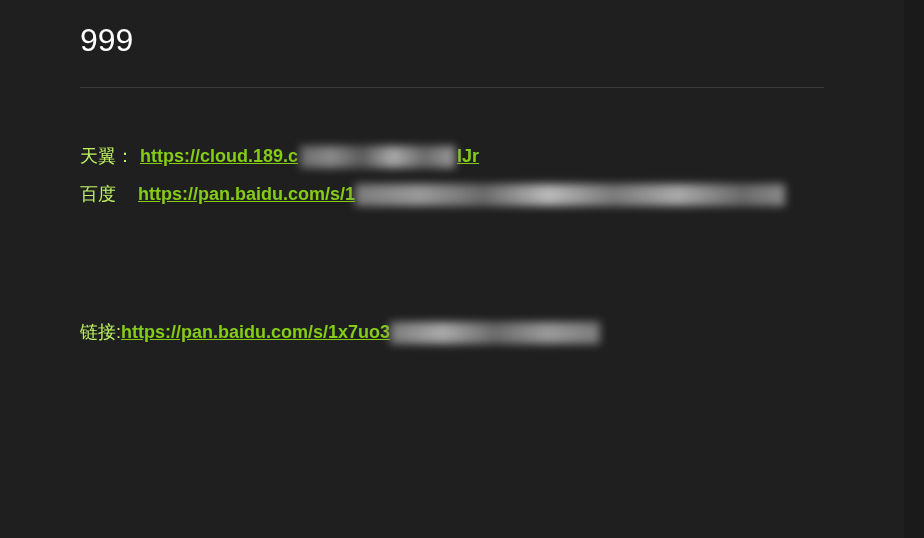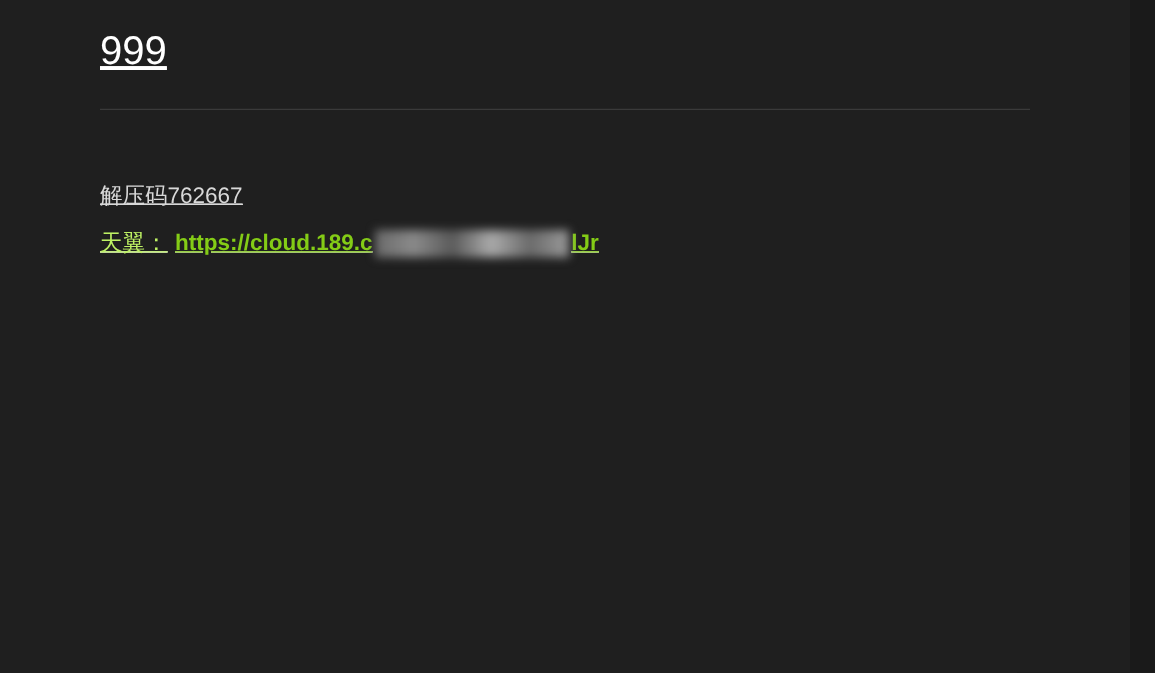--- a/index.html
+++ b/index.html
@@ -1,19 +1,18 @@
 <!DOCTYPE html>
 <html><head>
   <meta charset="utf-8">
   <style>
     * {
       margin: 0;
       padding: 0;
       box-sizing: border-box;
-      text-decoration: underline;
     }
     body {
       background: #1a1a1a;
       color: #e0e0e0;
       font-family: -apple-system, "Microsoft YaHei", "Segoe UI", sans-serif;
       width: 924px;
       height: 538px;
       overflow: hidden;
       padding: 0;
     }
@@ -87,35 +86,43 @@
       height: 30px;
     }
   </style>
 </head>
 <body>
 
 <div class="container">
   <h1 class="title">999</h1>
   <hr class="divider">
 
-  <div class="line">
-    <span>解压码762667</span>
-  </div>
 
   <div class="line">
     <span class="label">天翼：</span>
     <span style="width:6px;"></span>
     <a class="link">https://cloud.189.c</a>
     <span class="blur-short"></span>
     <a class="link">lJr</a>
   </div>
 
+  <div class="line">
+    <span class="label">百度</span>
+    <span style="width:22px;"></span>
+    <a class="link">https://pan.baidu.com/s/1</a>
+    <span class="blur-long"></span>
+  </div>
 
 
   <div class="spacer-large"></div>
 
 
   <div class="spacer-med"></div>
 
+  <div class="line">
+    <span class="label">链接: </span>
+    <a class="link">https://pan.baidu.com/s/1x7uo3</a>
+    <span class="blur-med"></span>
+  </div>
 
   <div class="spacer-med"></div>
 
 </div>
 
 </body></html>

